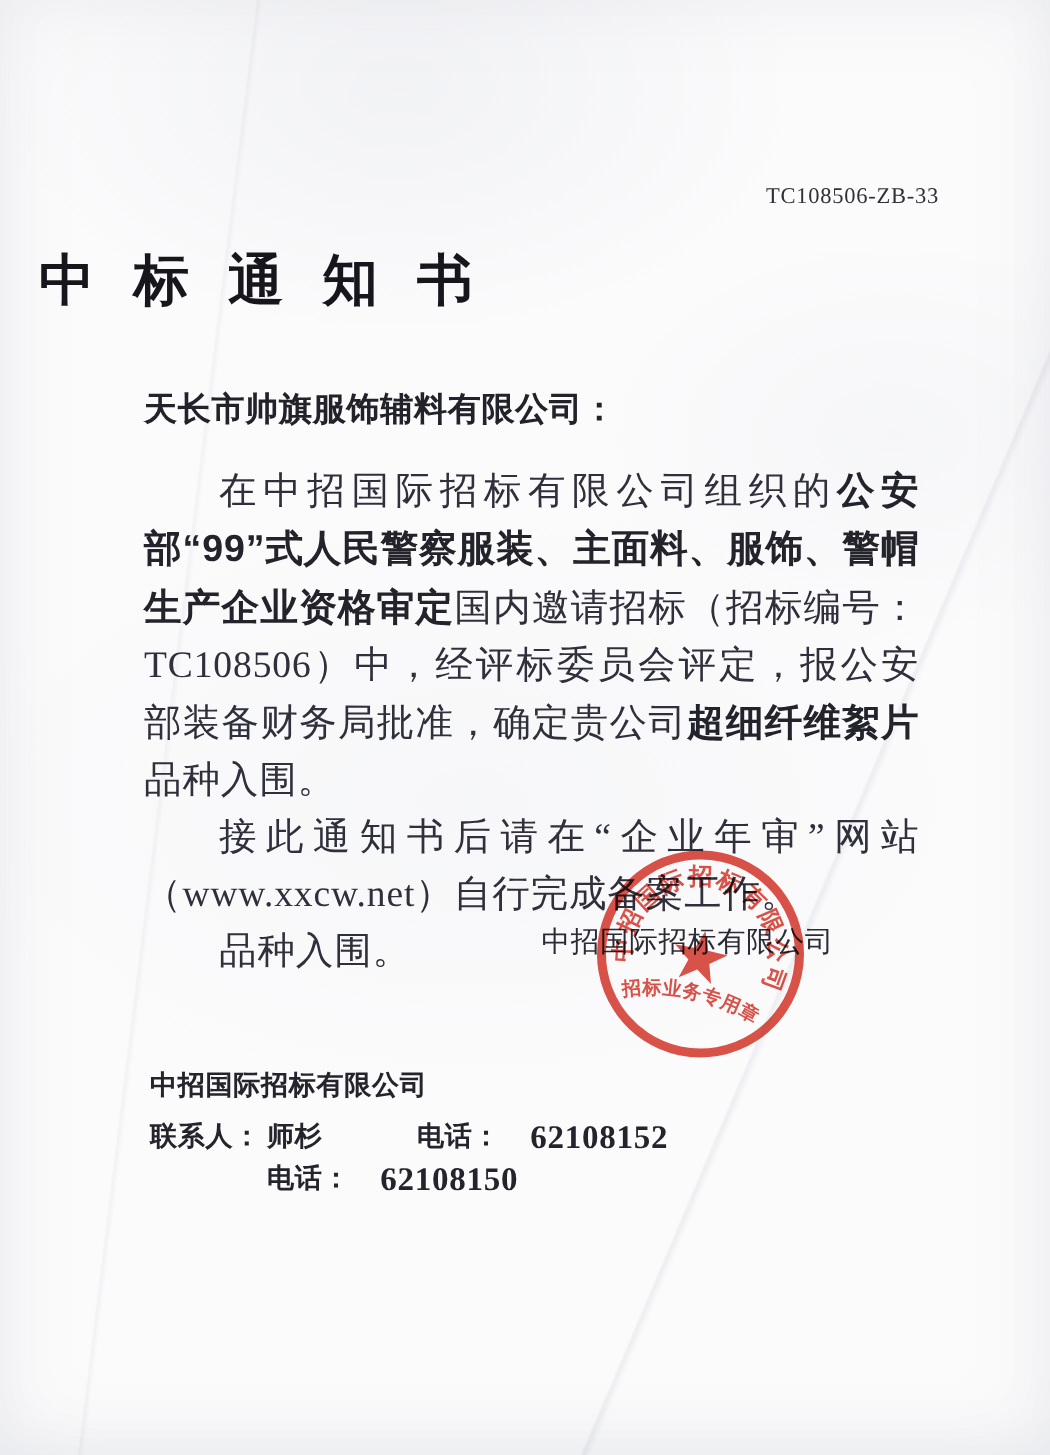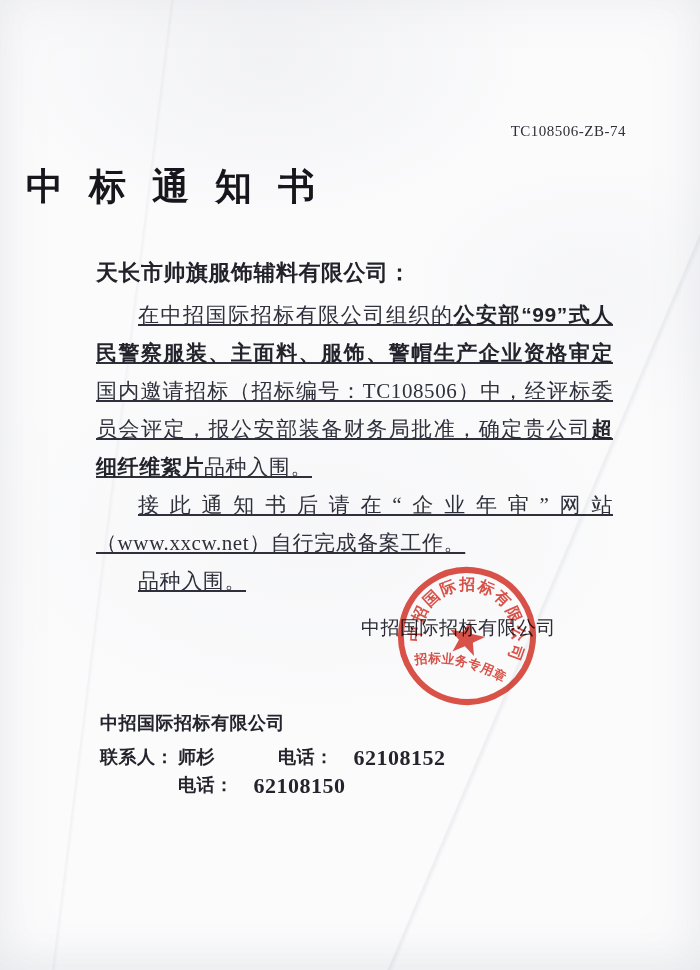--- a/index.html
+++ b/index.html
@@ -26,25 +26,25 @@
     position:absolute; top:162px; left:0; width:100%;
     font-weight:bold; font-size:37px;
     letter-spacing:26px; text-indent:26px; color:#16161c;
   }
   .doc-body {
     position:absolute; left:96px; top:258px; width:517px;
     color:#30303c;
   }
   .addressee {
     font-size:22px; font-weight:bold; line-height:30px;
-    margin-bottom:8px; letter-spacing:0.5px; color:#22222a;
+    margin-bottom:20px; letter-spacing:0.5px; color:#22222a;
   }
   .para {
-    font-size:21px; line-height:38px; letter-spacing:0.6px;
-    text-align:justify; text-indent:2em;text-decoration:underline;
+    font-size:25px; line-height:38px; letter-spacing:0.6px;
+    text-align:justify; text-indent:2em;
   }
   .seg-bold {
     font-weight:bold; color:#23232b;
     font-family:"Liberation Sans","DejaVu Sans",sans-serif;
   }
   .sig-company {
     position:absolute; left:361px; top:615px;
     font-size:19px; letter-spacing:0.5px; color:#2b2b35;
   }
   .sig-date {
@@ -76,21 +76,21 @@
   .contact-label { width:78px; }
   .contact-name  { width:100px; }
   .contact-phone-label { margin-right:20px; }
   .contact-phone { font-family:"Liberation Serif","DejaVu Serif",serif; font-size:22px; font-weight:600; }
 </style>
 </head>
 <body>
 
 <div class="page">
 
-  <div class="ref-number">TC108506-ZB-74</div>
+  <div class="ref-number">TC108506-ZB-33</div>
 
   <div class="doc-title">中标通知书</div>
 
   <div class="doc-body">
     <div class="addressee">天长市帅旗服饰辅料有限公司：</div>
     <p class="para"><span>在中招国际招标有限公司组织的</span><span class="seg-bold">公安部“99”式人民警察服装、主面料、服饰、警帽生产企业资格审定</span><span>国内邀请招标（招标编号：TC108506）中，经评标委员会评定，报公安部装备财务局批准，确定贵公司</span><span class="seg-bold">超细纤维絮片</span><span>品种入围。</span></p>
     <p class="para">接此通知书后请在“企业年审”网站（www.xxcw.net）自行完成备案工作。</p>
     <p class="para">品种入围。</p>
   </div>
 

